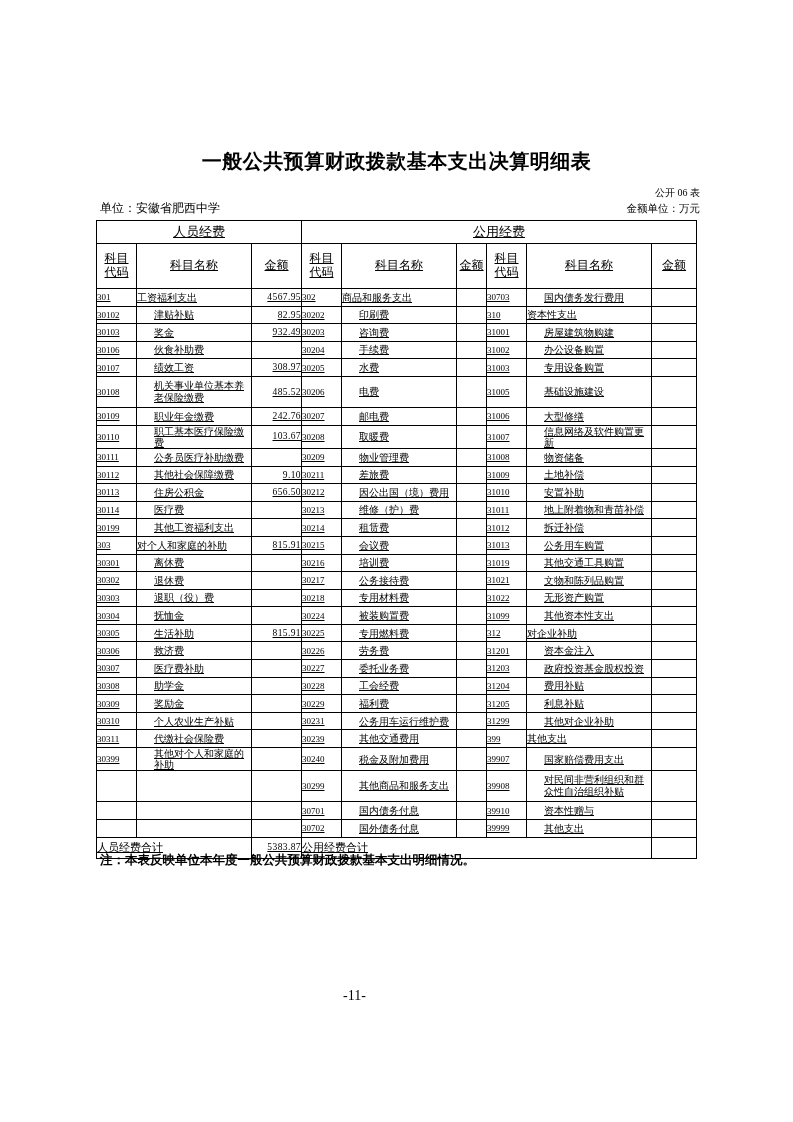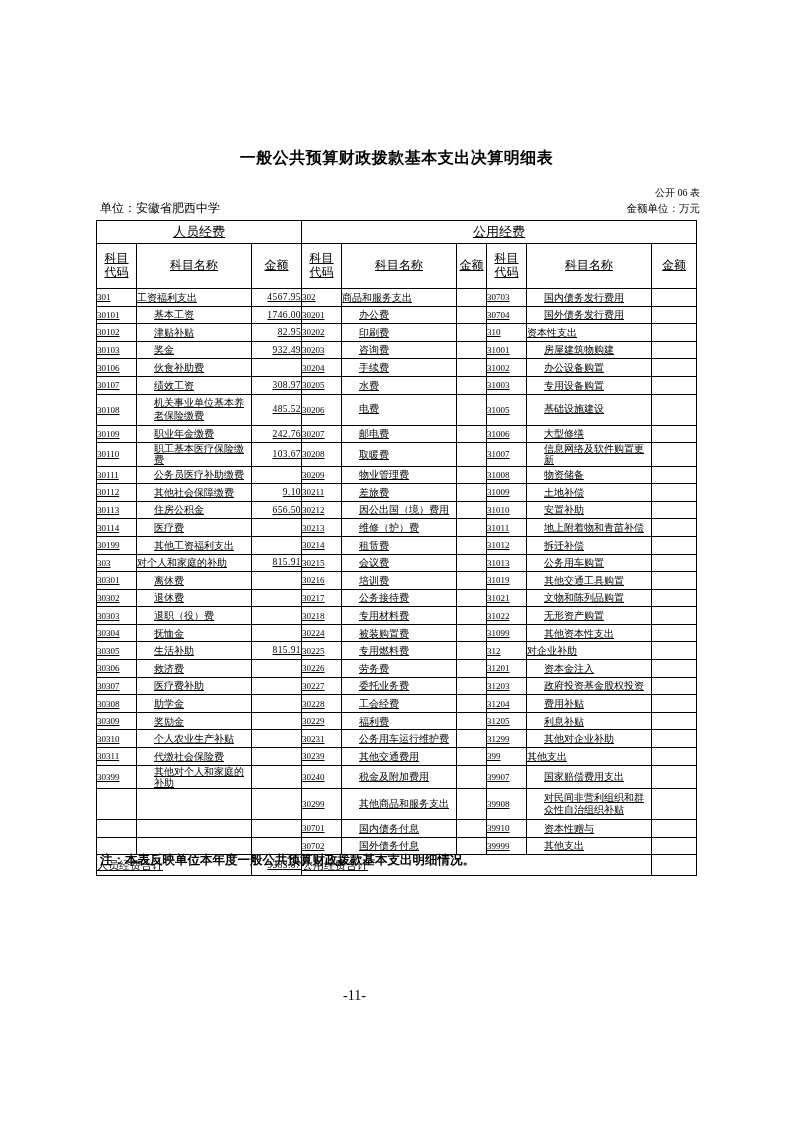--- a/index.html
+++ b/index.html
@@ -19,21 +19,21 @@
     position: absolute;
     left: 0; top: 0;
     width: 793px;
     height: 1122px;
   }
   .doc-title {
     position: absolute;
     left: 0; top: 148px;
     width: 793px;
     text-align: center;
-    font-size: 16px;
+    font-size: 20px;
     font-weight: bold;
     letter-spacing: 0.5px;
     font-family: "Liberation Sans", "DejaVu Sans", sans-serif;
   }
   .form-no {
     position: absolute;
     right: 93px;
     top: 186px;
     font-size: 10px;
   }
@@ -184,31 +184,20 @@
           <td class="nm">工资福利支出</td>
           <td class="amt">4567.95</td>
           <td class="code">302</td>
           <td class="nm">商品和服务支出</td>
           <td class="amt"></td>
           <td class="code">30703</td>
           <td class="nm ind">国内债务发行费用</td>
           <td class="amt"></td>
         </tr>
         <tr class="norm">
-          <td class="code">30101</td>
-          <td class="nm ind">基本工资</td>
-          <td class="amt">1746.00</td>
-          <td class="code">30201</td>
-          <td class="nm ind">办公费</td>
-          <td class="amt"></td>
-          <td class="code">30704</td>
-          <td class="nm ind">国外债务发行费用</td>
-          <td class="amt"></td>
-        </tr>
-        <tr class="norm">
           <td class="code">30102</td>
           <td class="nm ind">津贴补贴</td>
           <td class="amt">82.95</td>
           <td class="code">30202</td>
           <td class="nm ind">印刷费</td>
           <td class="amt"></td>
           <td class="code">310</td>
           <td class="nm">资本性支出</td>
           <td class="amt"></td>
         </tr>

